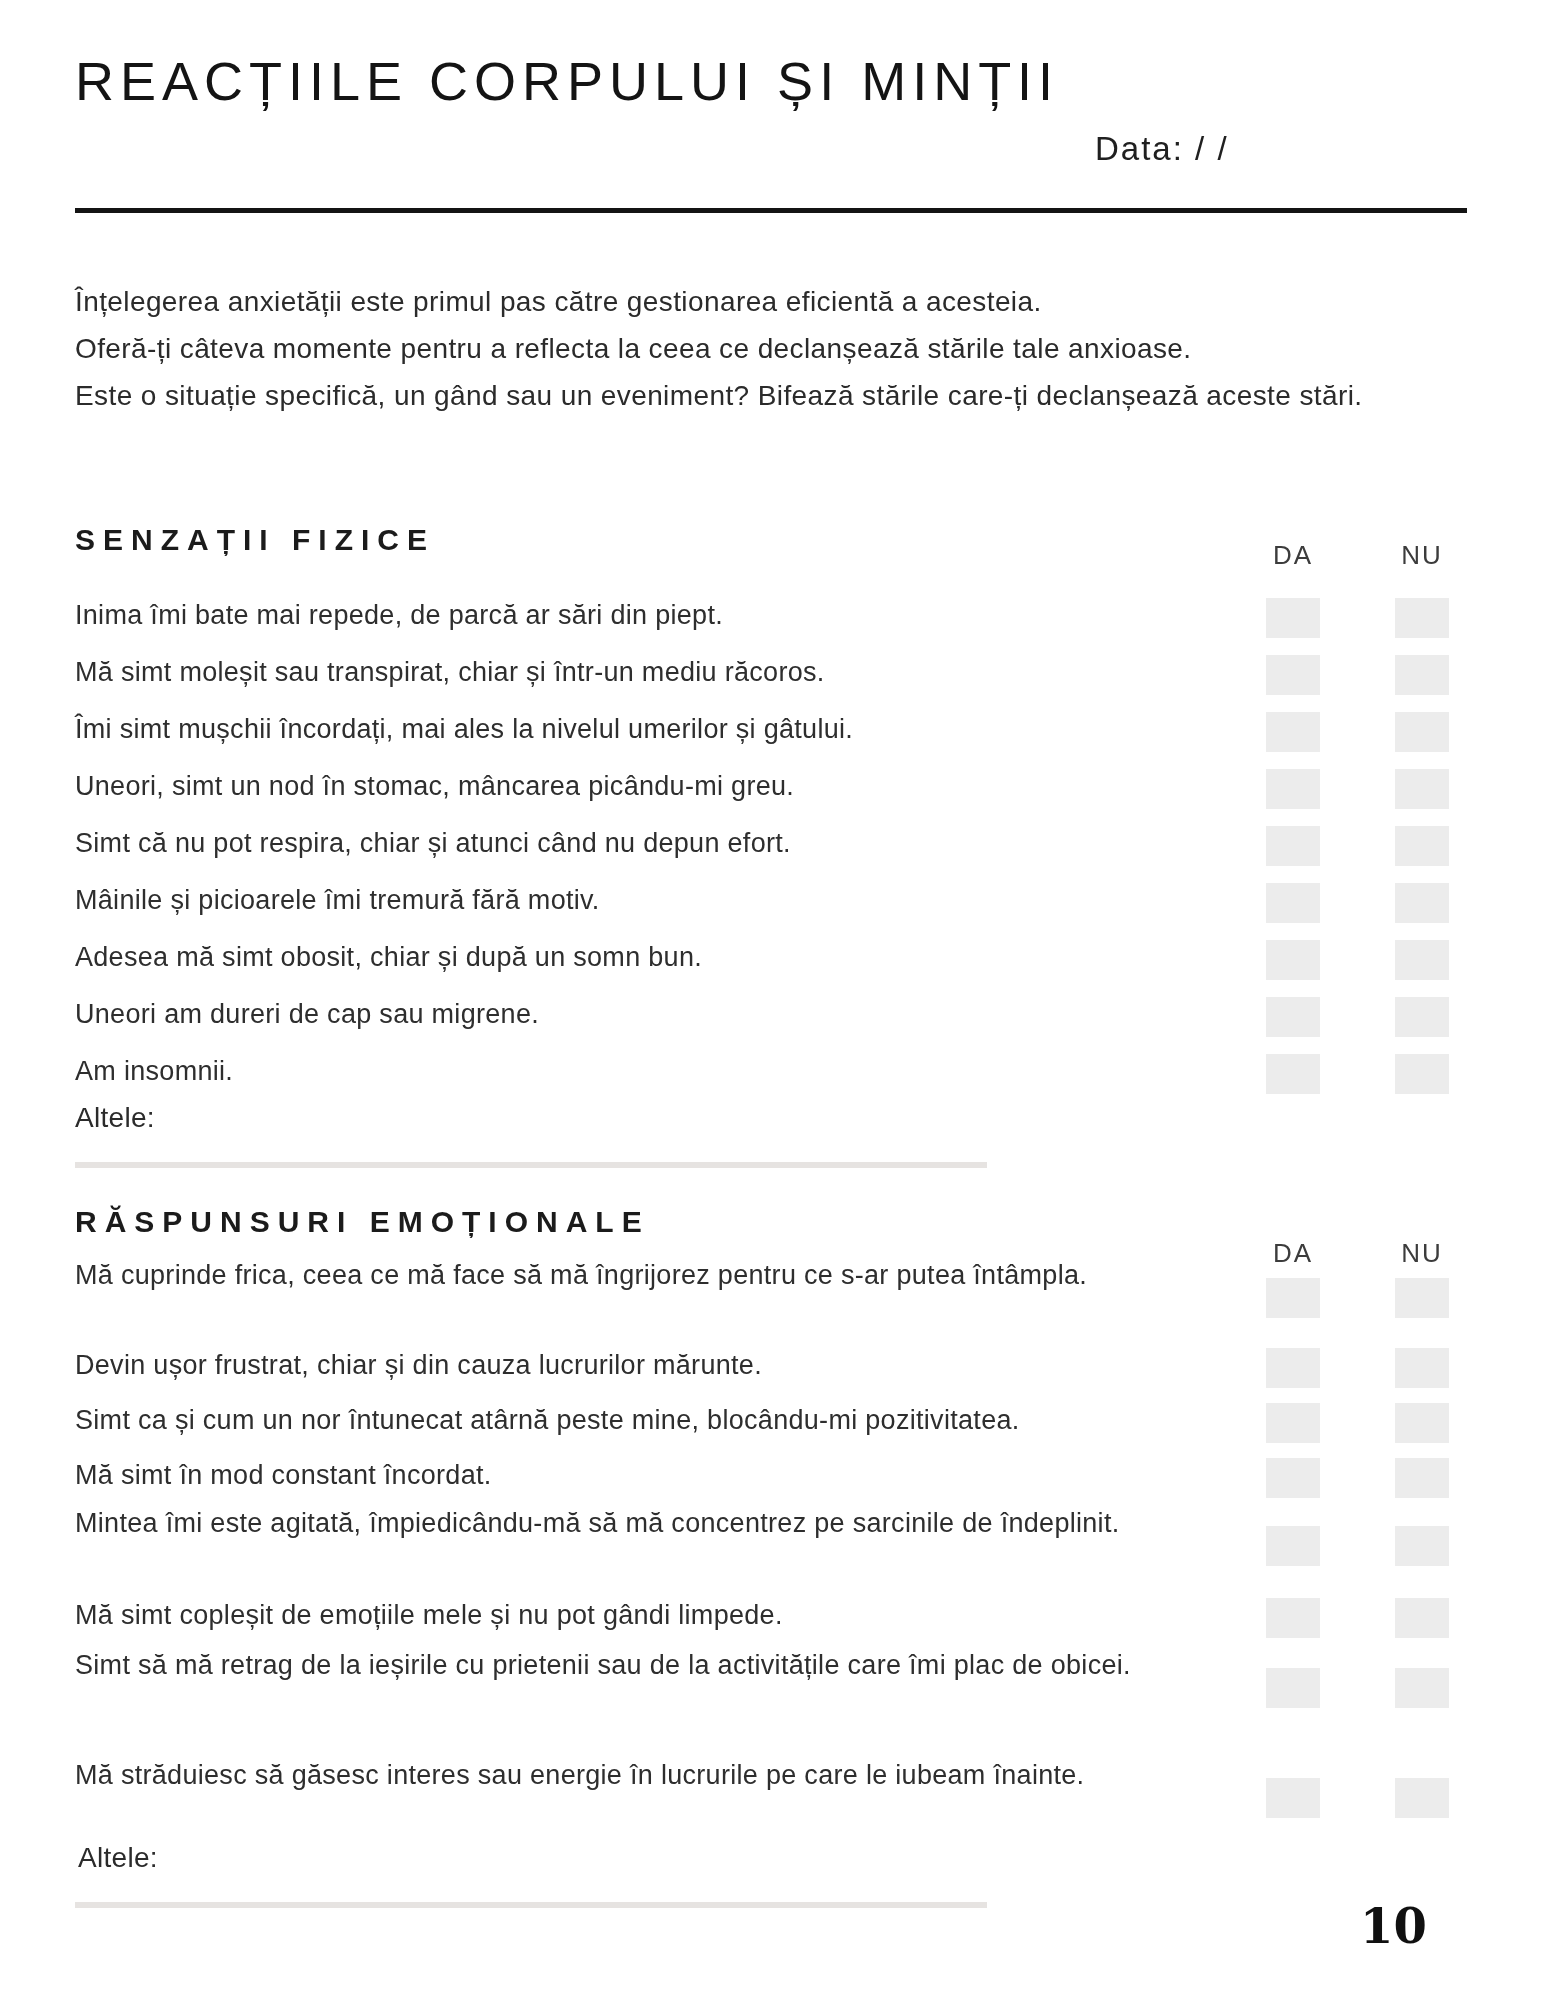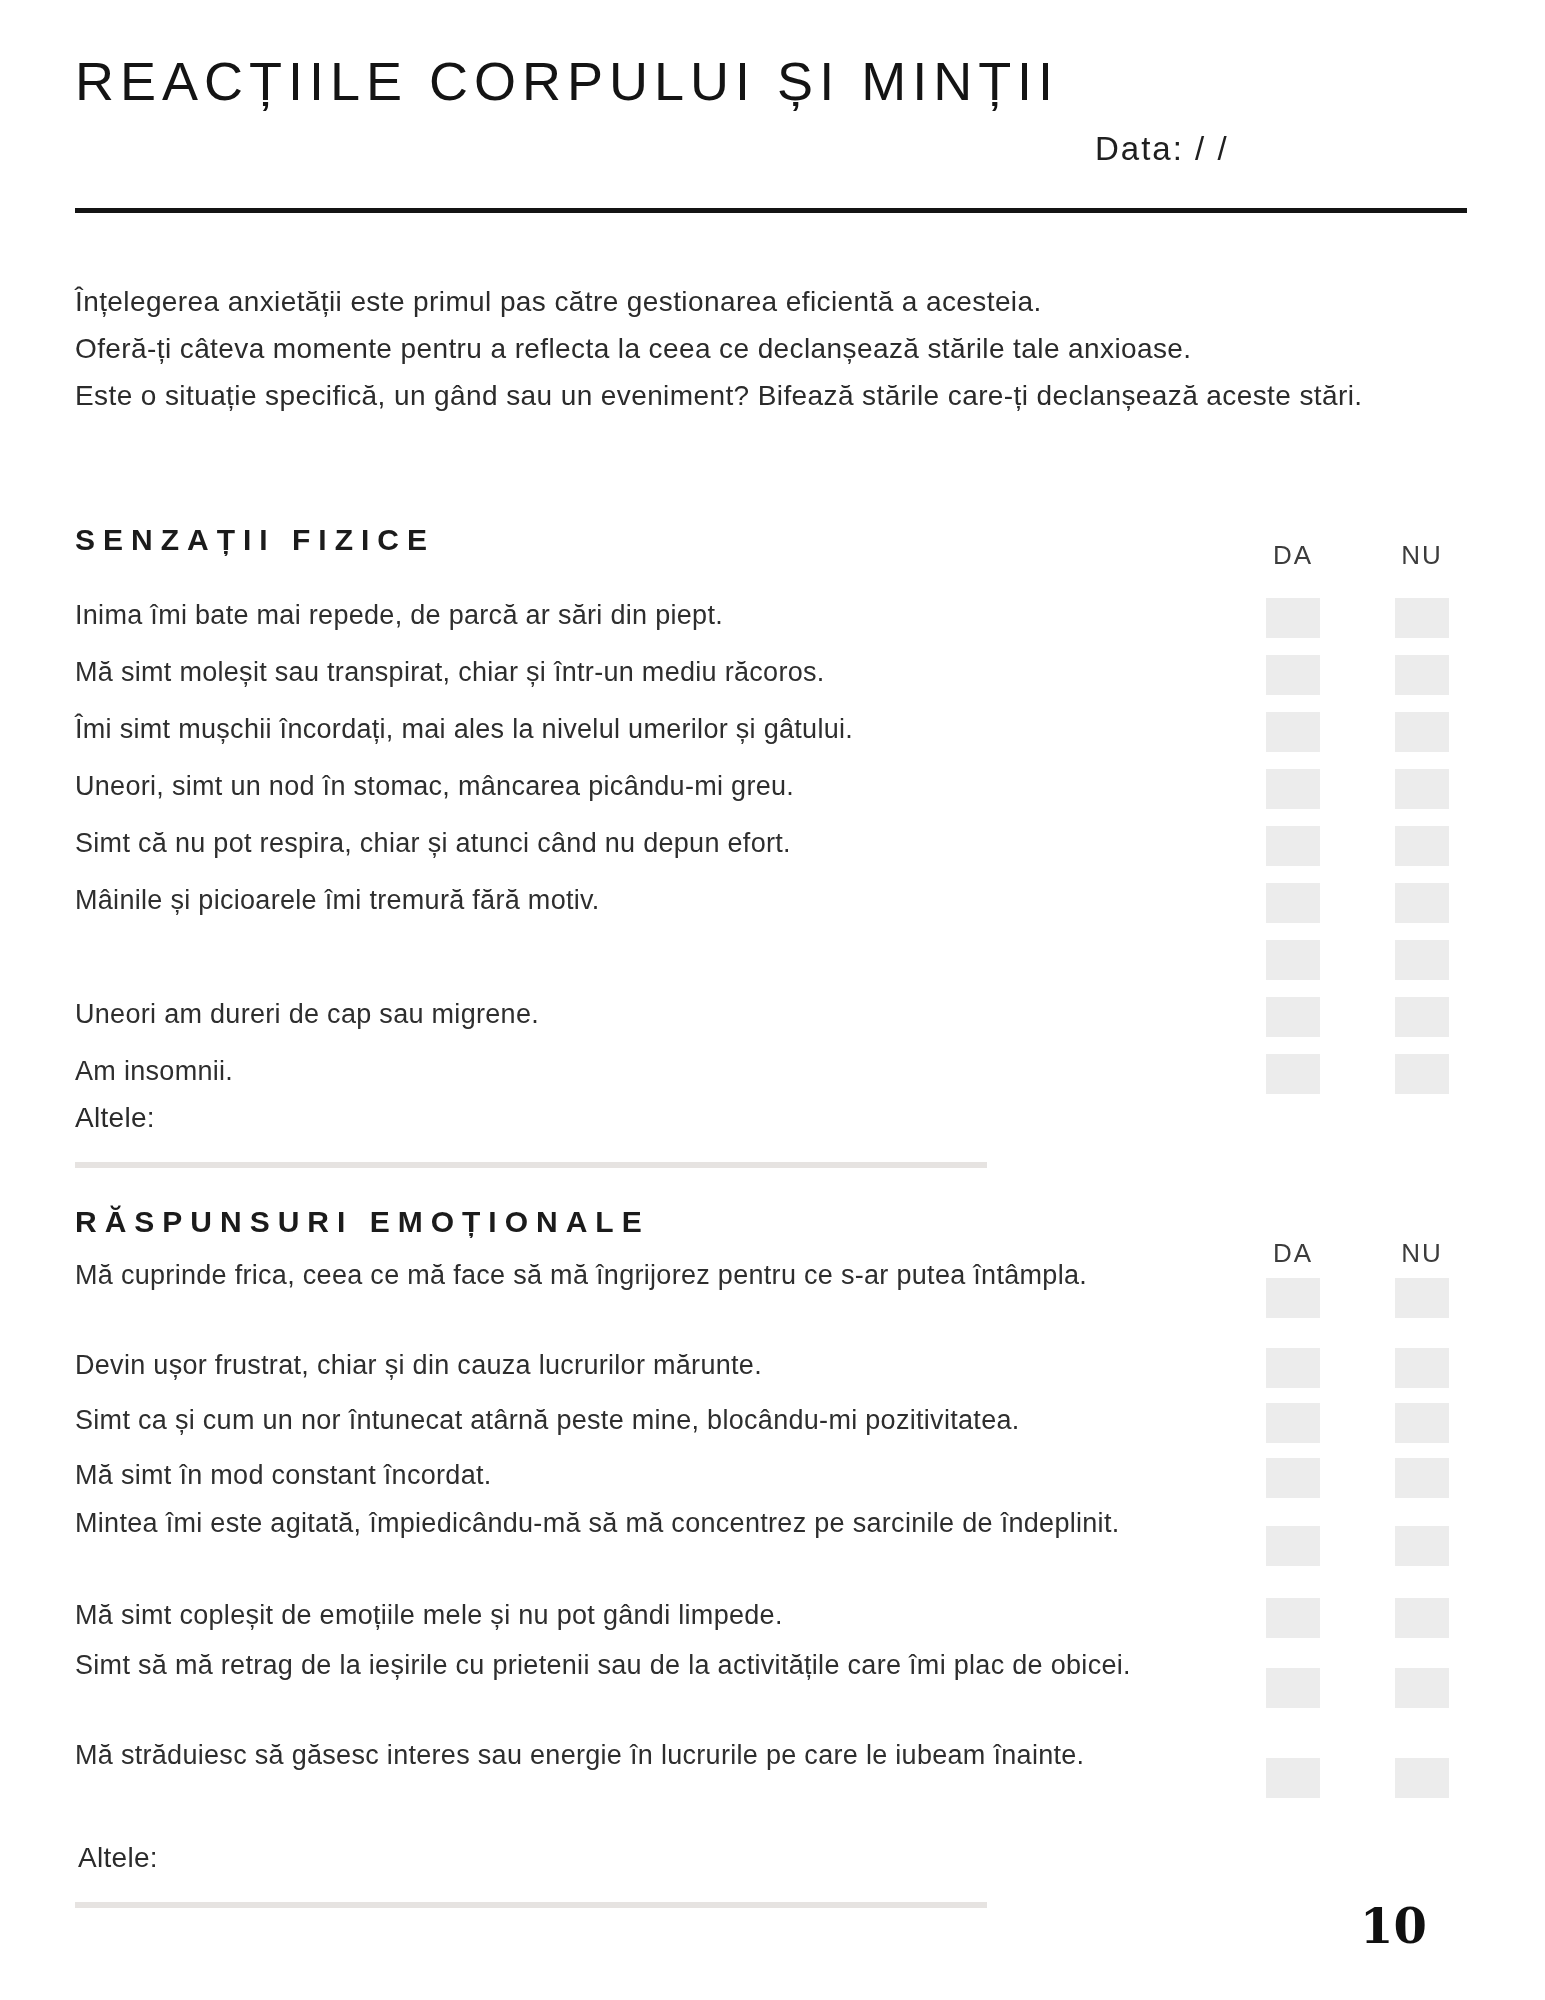--- a/index.html
+++ b/index.html
@@ -54,21 +54,21 @@
     position:absolute; top:2px; width:54px; height:40px; background:#ececec;
     cursor:pointer;
   }
   .cb-da { left:1191px; }
   .cb-nu { left:1320px; }
   .s1row { height:57px; padding-top:2px; box-sizing:border-box; }
   .s1row .cb { top:4px; }
   
   .r1 { height:90px; } .r2 { height:55px; } .r3 { height:55px; }
   .r4 { height:48px; } .r5 { height:92px; } .r6 { height:50px; }
-  .r7 { height:90px; } .r8 { height:92px; }
+  .r7 { height:90px; } .r8 { height:92px;margin-top:20px; }
   .r1 .cb, .r5 .cb, .r7 .cb, .r8 .cb { top:22px; }
   .other {
     font-size:28px; color:#2b2b2b; letter-spacing:0.3px;
   }
   .other-1 { position:absolute; left:75px; top:1102px; }
   .other-2 { position:absolute; left:78px; top:1842px; }
   .divider {
     position:absolute; left:75px; width:912px; height:6px;
   }
   .div-1 { top:1162px; }
@@ -120,20 +120,21 @@
       <div class="txt">Simt că nu pot respira, chiar și atunci când nu depun efort.</div>
       <span class="cb cb-da"></span>
       <span class="cb cb-nu"></span>
     </div>
     <div class="row s1row">
       <div class="txt">Mâinile și picioarele îmi tremură fără motiv.</div>
       <span class="cb cb-da"></span>
       <span class="cb cb-nu"></span>
     </div>
     <div class="row s1row">
+      <div class="txt">Adesea mă simt obosit, chiar și după un somn bun.</div>
       <span class="cb cb-da"></span>
       <span class="cb cb-nu"></span>
     </div>
     <div class="row s1row">
       <div class="txt">Uneori am dureri de cap sau migrene.</div>
       <span class="cb cb-da"></span>
       <span class="cb cb-nu"></span>
     </div>
     <div class="row s1row">
       <div class="txt">Am insomnii.</div>

